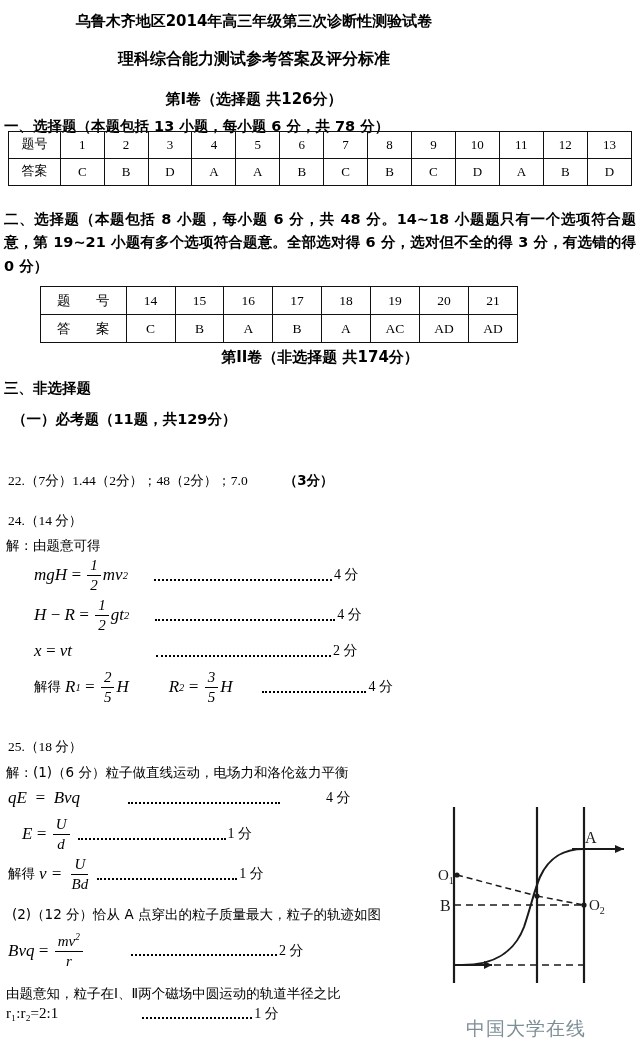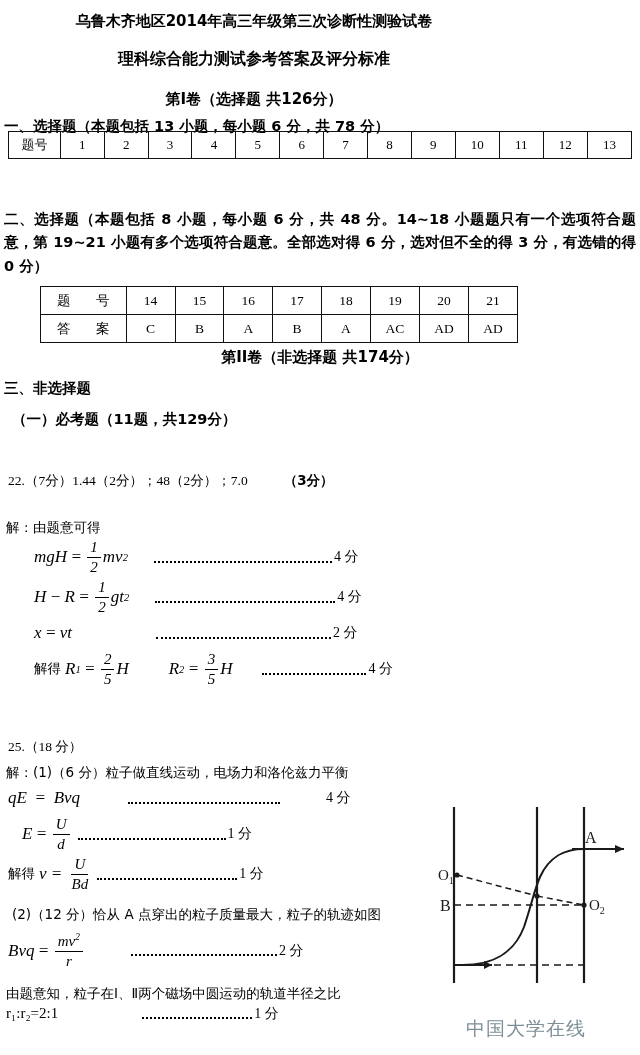--- a/index.html
+++ b/index.html
@@ -84,21 +84,21 @@
   }
   #table1-wrap {
     position: absolute;
     left: 8px;
     top: 131px;
     width: 624px;
   }
   #table1 { width: 624px; }
   #table1 td.lbl {
     width: 52px;
-    font-family: Liberation Serif, serif;
+    font-family: Liberation Mono, monospace;
     font-size: 13px;
     text-align: center;
   }
   #table1 td.val { width: 44px; }
 
   #table2-wrap {
     position: absolute;
     left: 40px;
     top: 286px;
     width: 478px;
@@ -242,20 +242,36 @@
         <td class="val">5</td>
         <td class="val">6</td>
         <td class="val">7</td>
         <td class="val">8</td>
         <td class="val">9</td>
         <td class="val">10</td>
         <td class="val">11</td>
         <td class="val">12</td>
         <td class="val">13</td>
       </tr>
+      <tr>
+        <td class="lbl">答案</td>
+        <td class="val">C</td>
+        <td class="val">B</td>
+        <td class="val">D</td>
+        <td class="val">A</td>
+        <td class="val">A</td>
+        <td class="val">B</td>
+        <td class="val">C</td>
+        <td class="val">B</td>
+        <td class="val">C</td>
+        <td class="val">D</td>
+        <td class="val">A</td>
+        <td class="val">B</td>
+        <td class="val">D</td>
+      </tr>
     </tbody>
       </table>
   </div>
 
   <div style="position:absolute; left:0; top:198px; width:640px;">
     <div class="sec-heading-2">二、选择题（本题包括 8 小题，每小题 6 分，共 48 分。14~18 小题题只有一个选项符合题意，第 19~21 小题有多个选项符合题意。全部选对得 6 分，选对但不全的得 3 分，有选错的得 0 分）</div>
   </div>
 
   <div id="table2-wrap">
     <table class="ans" id="table2">
@@ -292,20 +308,21 @@
     <div class="plain-head indent">（一）必考题（11题，共129分）</div>
   </div>
 
   <div style="position:absolute; left:0; top:462px; width:640px;">
     <div class="ansline">
       <span>22.（7分）1.44（2分）；48（2分）；7.0</span><b class="cn">（3分）</b>
     </div>
   </div>
 
   <div class="block-24">
+    <div class="ansline" style="padding-top:0;">24.（14 分）</div>
     <div class="solve-line">解：由题意可得</div>
 
     <div class="formula-row">
       <span class="math">mgH = <span class="frac">
             <span class="num">1</span>
             <span class="den">2</span>
           </span>mv<sup class="exp">2</sup></span>
       <span class="leader" style="width:178px; margin-left:26px;"></span>
       <span class="score">4 分</span>
     </div>

